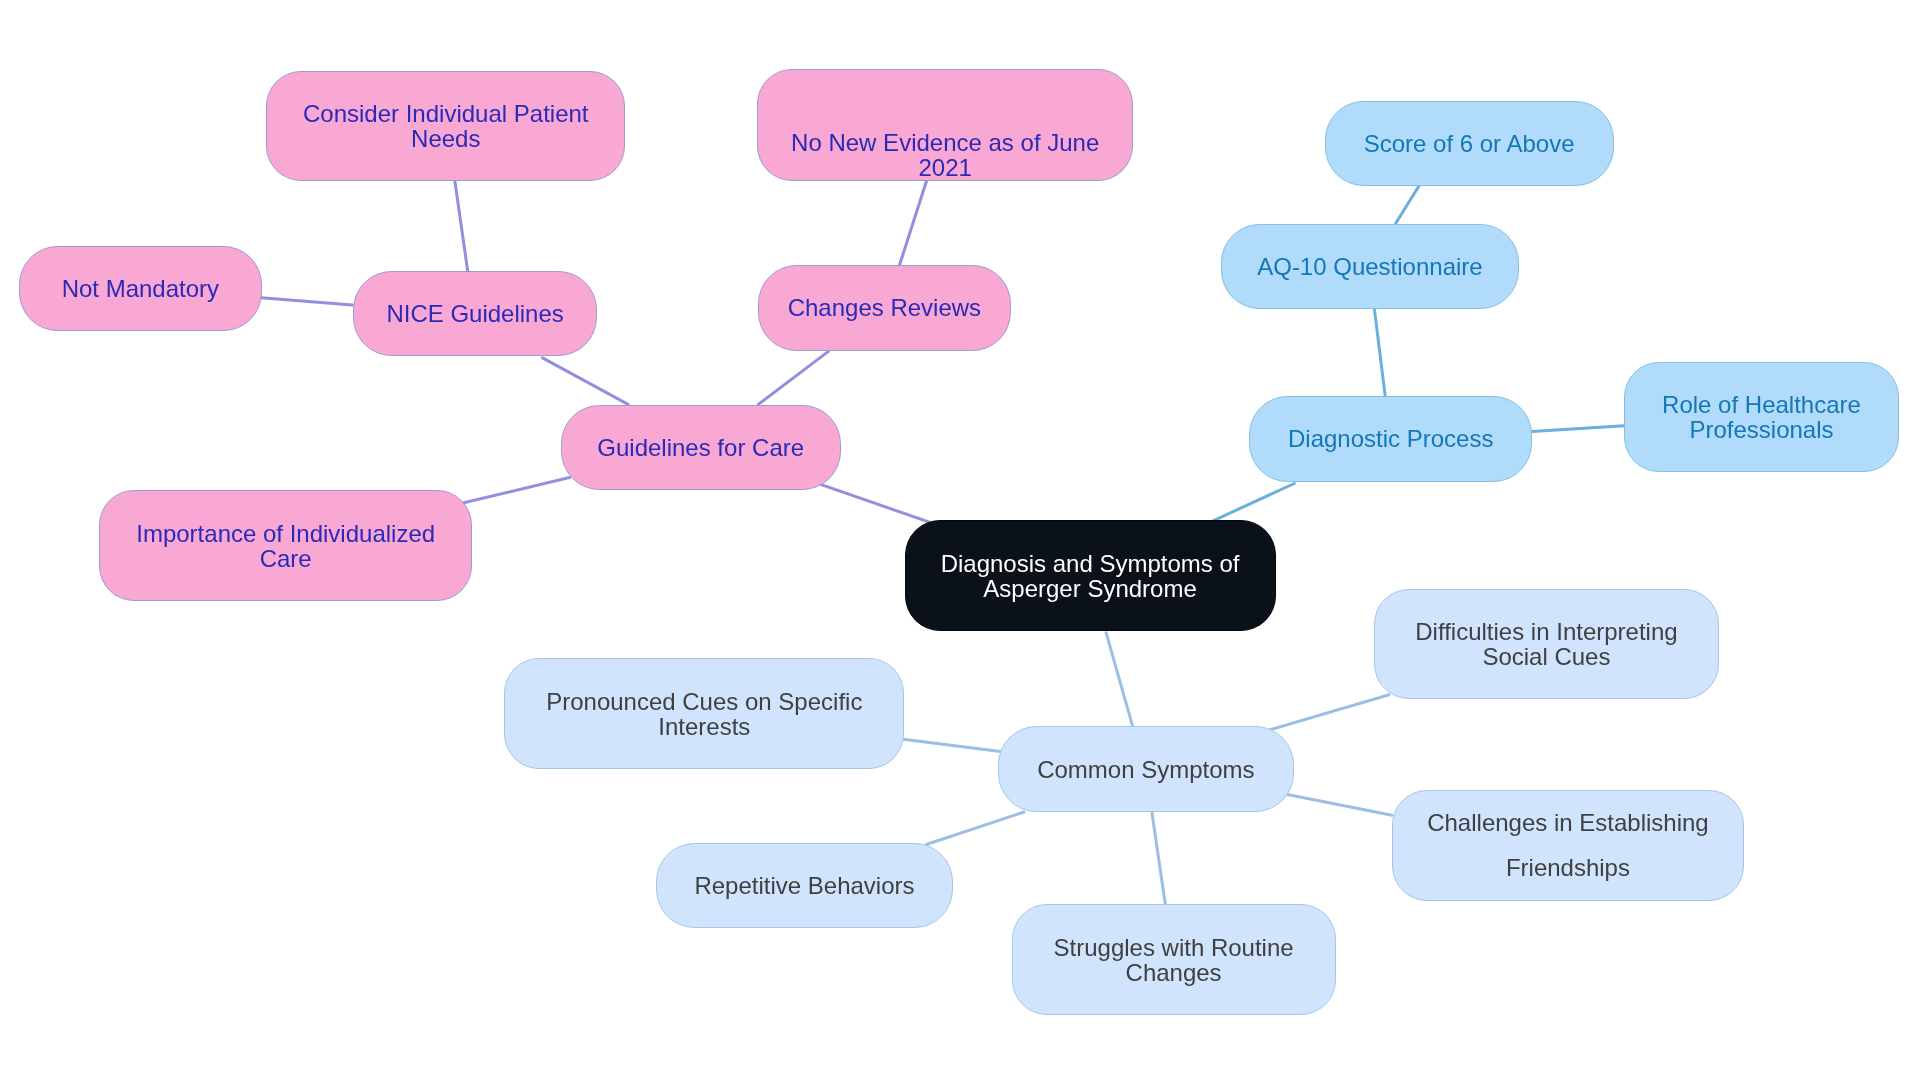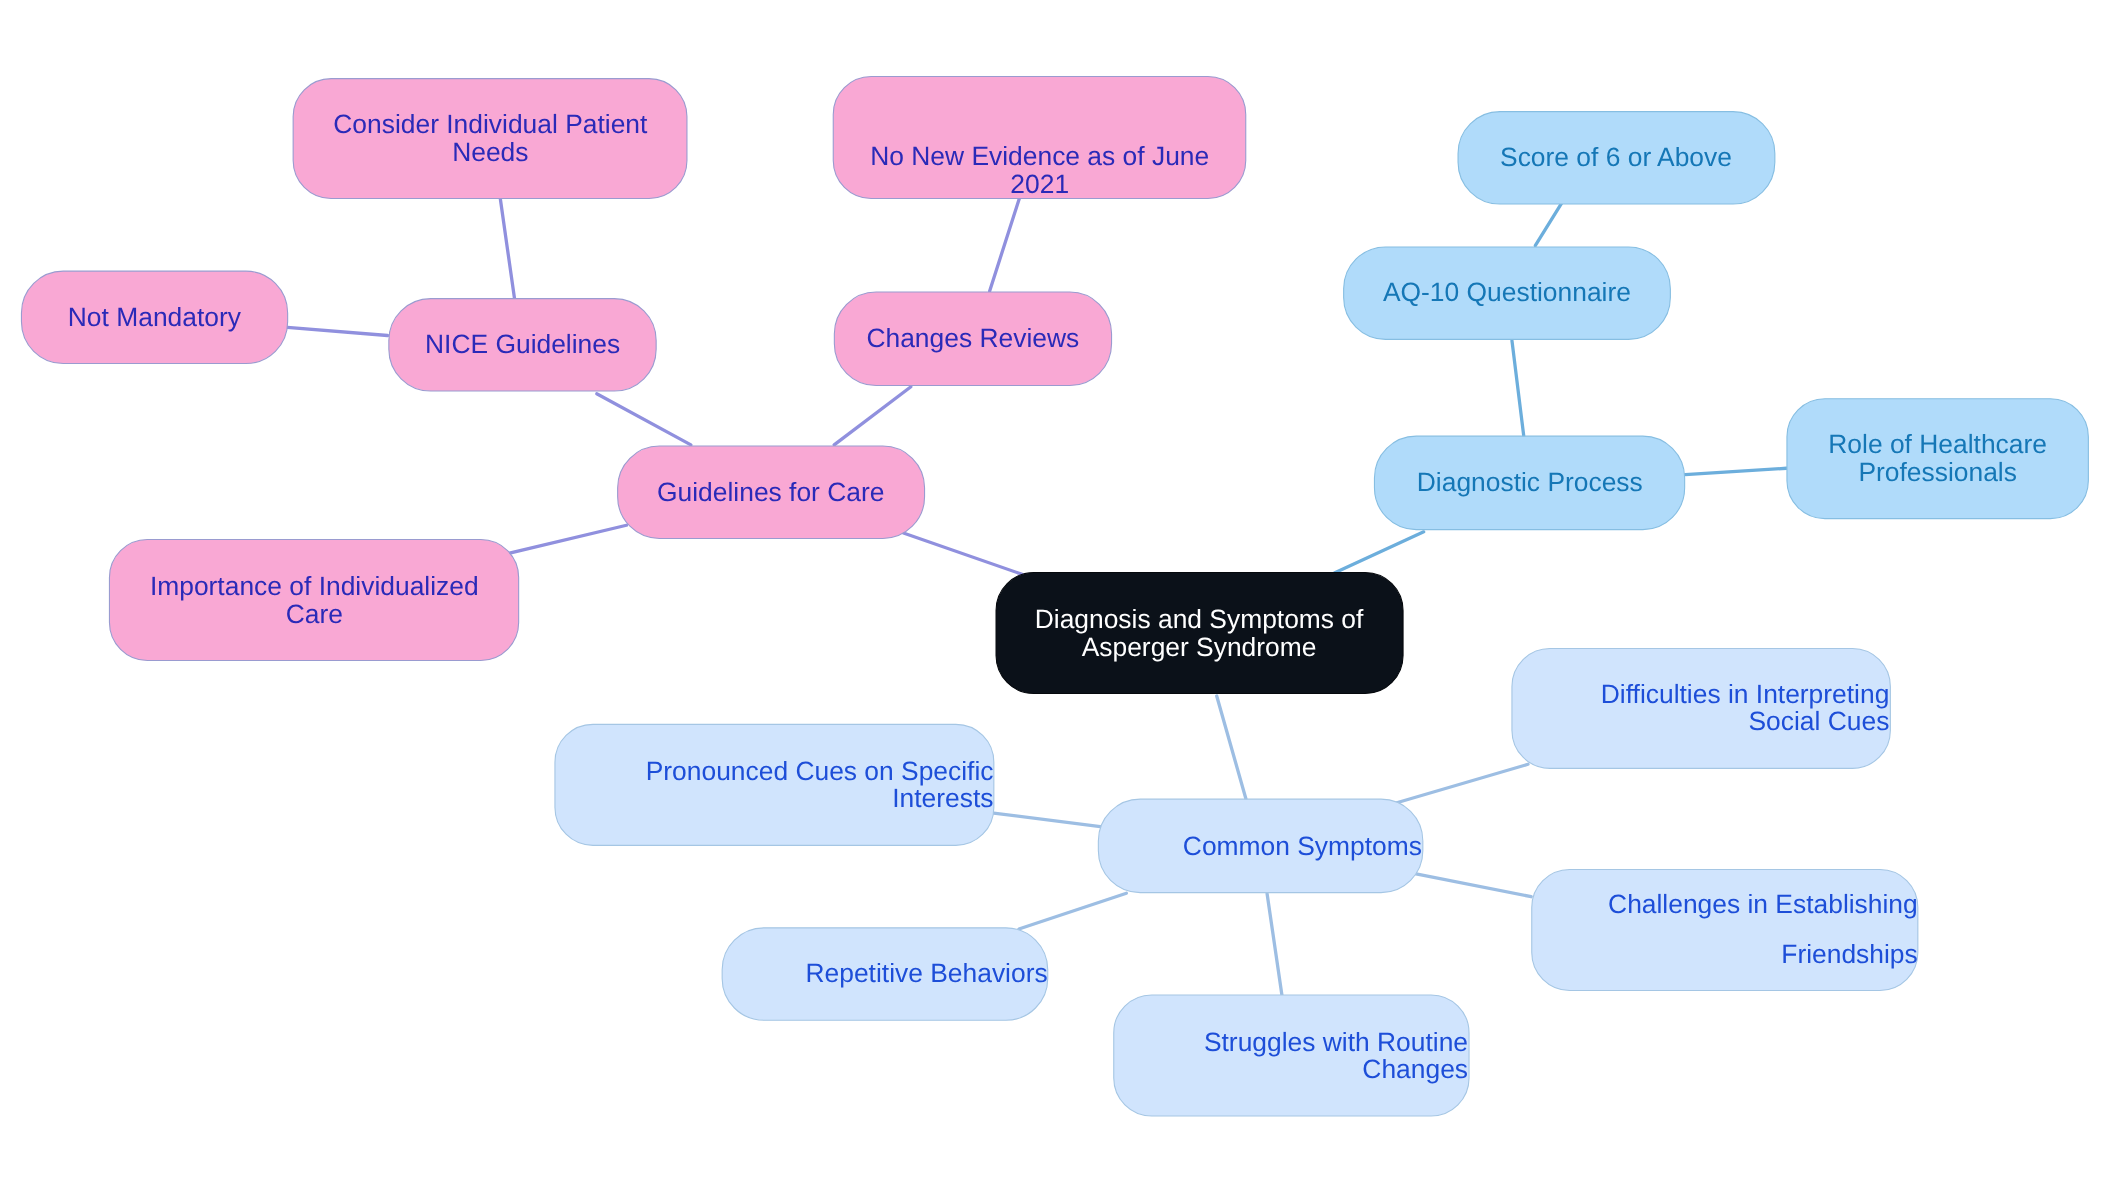--- a/index.html
+++ b/index.html
@@ -11,21 +11,21 @@
   .mm-node{position:absolute;box-sizing:border-box;display:flex;flex-direction:column;
     align-items:center;justify-content:center;text-align:center;font-size:24px;
     line-height:25px;border-width:1.2px;border-style:solid;
     filter:opacity(1);}
   .mm-node.rows-1{border-radius:38.5px;}
   .mm-node.rows-2{border-radius:35px;}
   .mm-node .mm-line{display:block;white-space:nowrap;}
   .st-root{background:#0b1119;border-color:#05080c;color:#ffffff;}
   .st-purple{background:#f9a8d4;border-color:#9a9bd0;color:#2a2ab8;}
   .st-blue{background:#b0dbfa;border-color:#86bee2;color:#1577b6;}
-  .st-lightblue{background:#d0e4fd;border-color:#a5c6e4;color:#1d4ed8;align-items:flex-end;}
+  .st-lightblue{background:#d0e4fd;border-color:#a5c6e4;color:#404040;}
 </style>
 </head>
 <body>
 
 <div id="mindmap-canvas">
   <svg id="edge-layer" viewBox="0 0 1920 1083" width="1920" height="1083">
       <path d="M 929.2 522.1 L 821.3 484.6" fill="none" stroke="#9090de" stroke-width="3" stroke-linecap="round"></path>
       <path d="M 628.1 404.4 L 542.5 357.9" fill="none" stroke="#9090de" stroke-width="3" stroke-linecap="round"></path>
       <path d="M 467.7 271.2 L 454.9 181.2" fill="none" stroke="#9090de" stroke-width="3" stroke-linecap="round"></path>
       <path d="M 352.3 305 L 261.2 297.7" fill="none" stroke="#9090de" stroke-width="3" stroke-linecap="round"></path>

